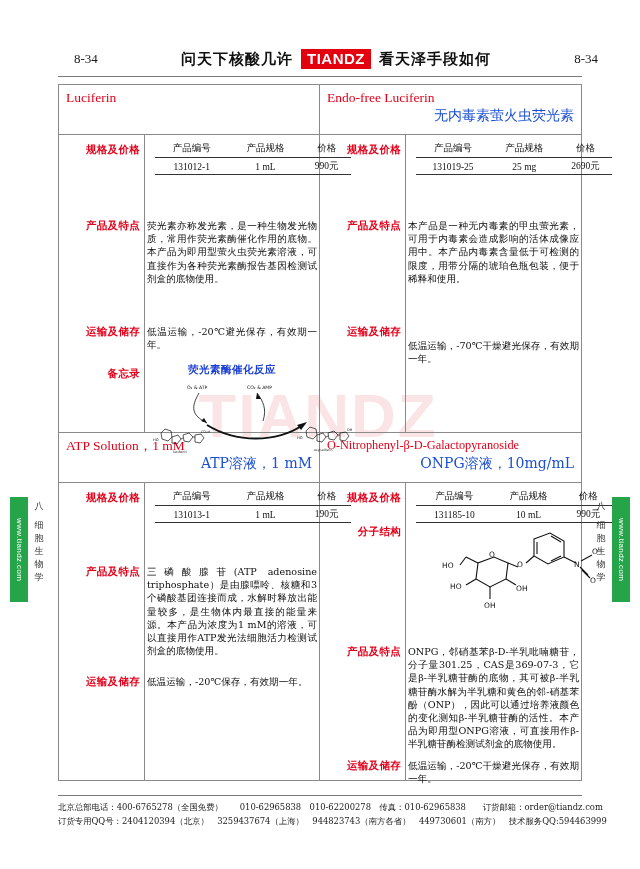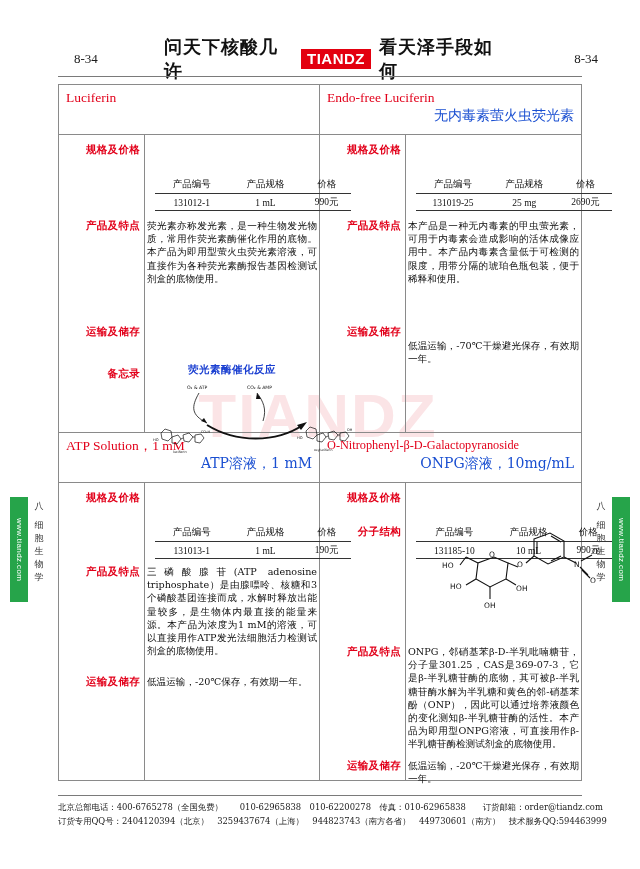--- a/index.html
+++ b/index.html
@@ -73,21 +73,21 @@
   .folio.left  { width: 90px; text-align: left; }
   .folio.right { width: 90px; text-align: right; }
   .head-center {
     flex: 1;
     display: flex;
     align-items: center;
     justify-content: center;
     gap: 8px;
   }
   .head-cn {
-    font-size: 18px;
+    font-size: 15px;
     color: #111;
     letter-spacing: 1px;
     font-family: "DejaVu Serif", serif;
     font-weight: 600;
   }
   .logo-box {
     background: #e3000f;
     color: #fff;
     font-family: "Liberation Sans", sans-serif;
     font-weight: bold;
@@ -176,21 +176,20 @@
     letter-spacing: 0.3px;
     white-space: nowrap;
   }
 
   
   .spec-table {
     position: absolute;
     left: 10px;
     width: 196px;
     font-family: "Liberation Serif", serif;
-    margin-top: 36px;
   }
   .spec-table table { border-collapse: collapse; width: 100%; }
   .spec-table th {
     font-size: 9.5px;
     font-weight: normal;
     font-family: "DejaVu Serif", serif;
     color: #111;
     padding: 1px 2px 2px 2px;
     border-bottom: 1px solid #333;
     text-align: center;
@@ -325,20 +324,21 @@
                 <tr class="valrow">
                   <td>131012-1</td>
                   <td>1 mL</td>
                   <td>990元</td>
                 </tr>
               </tbody>
                 </table>
             </div>
 
             <div class="ptext" style="top:84px;">荧光素亦称发光素，是一种生物发光物质，常用作荧光素酶催化作用的底物。本产品为即用型萤火虫荧光素溶液，可直接作为各种荧光素酶报告基因检测试剂盒的底物使用。</div>
+            <div class="ptext" style="top:190px;">低温运输，-20℃避光保存，有效期一年。</div>
 
             <div class="fig-wrap" style="top:228px;">
               <div class="fig-title">荧光素酶催化反应</div>
               <svg width="215" height="80" viewBox="0 0 215 80" style="margin-left:6px;">
                 <g fill="none" stroke="#111" stroke-width="0.7">
 
                   <path d="M48,16 C40,30 40,38 56,46" stroke-width="0.8"></path>
                   <polygon points="56,46 50,44 53,41" fill="#111" stroke="none"></polygon>
 
                   <path d="M56,48 C85,66 125,66 152,48" stroke-width="2"></path>

